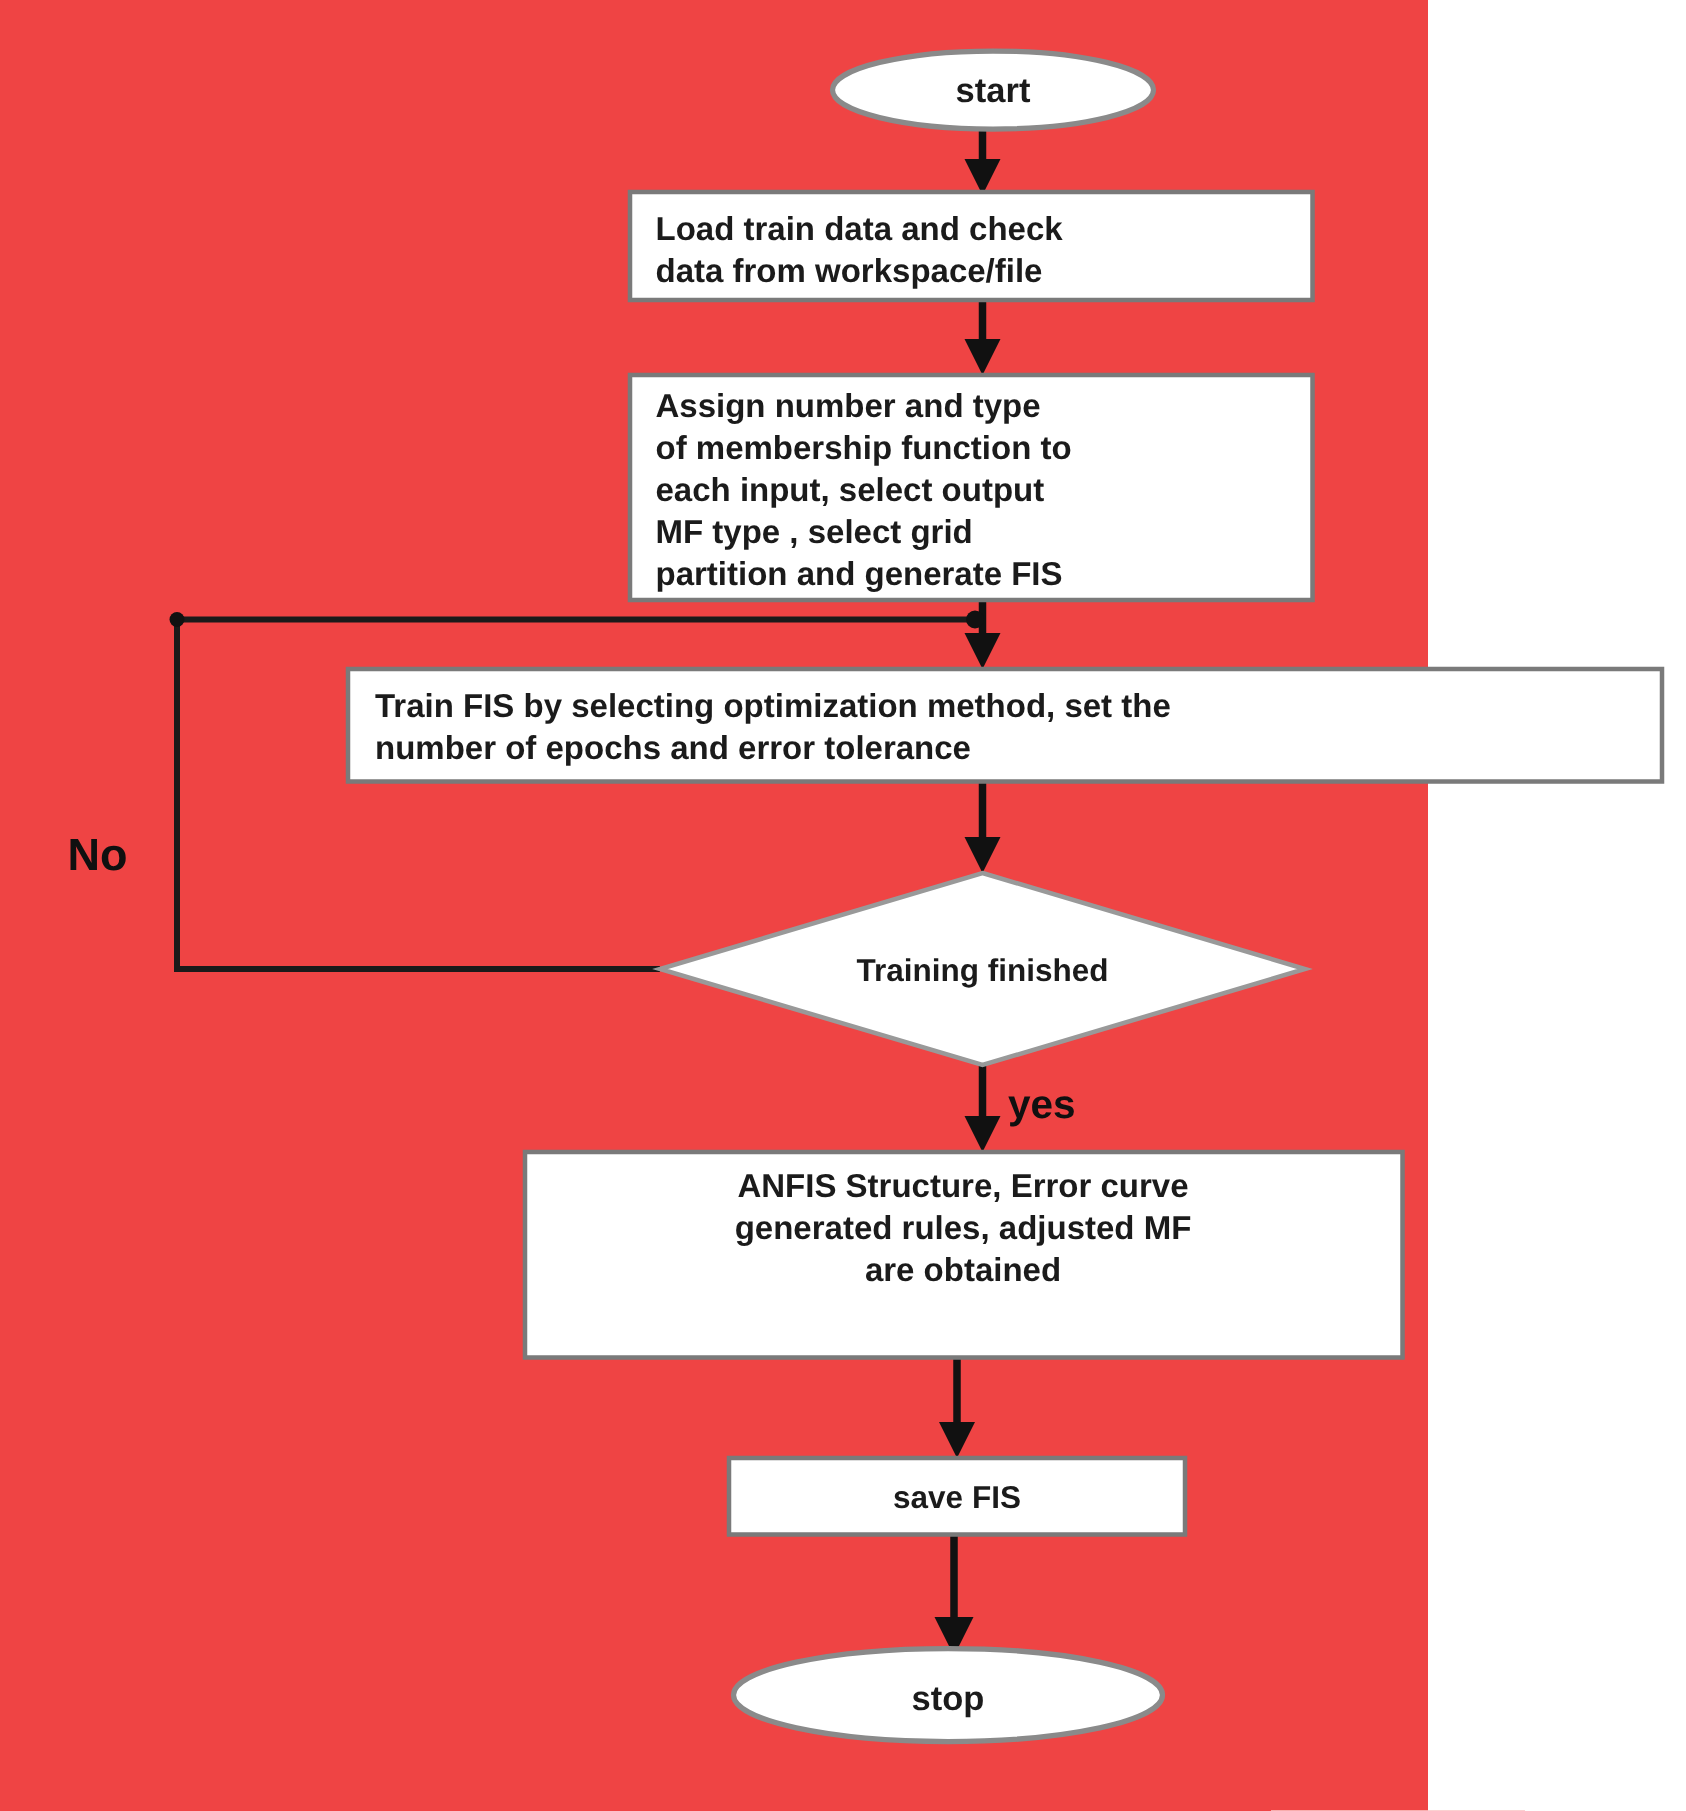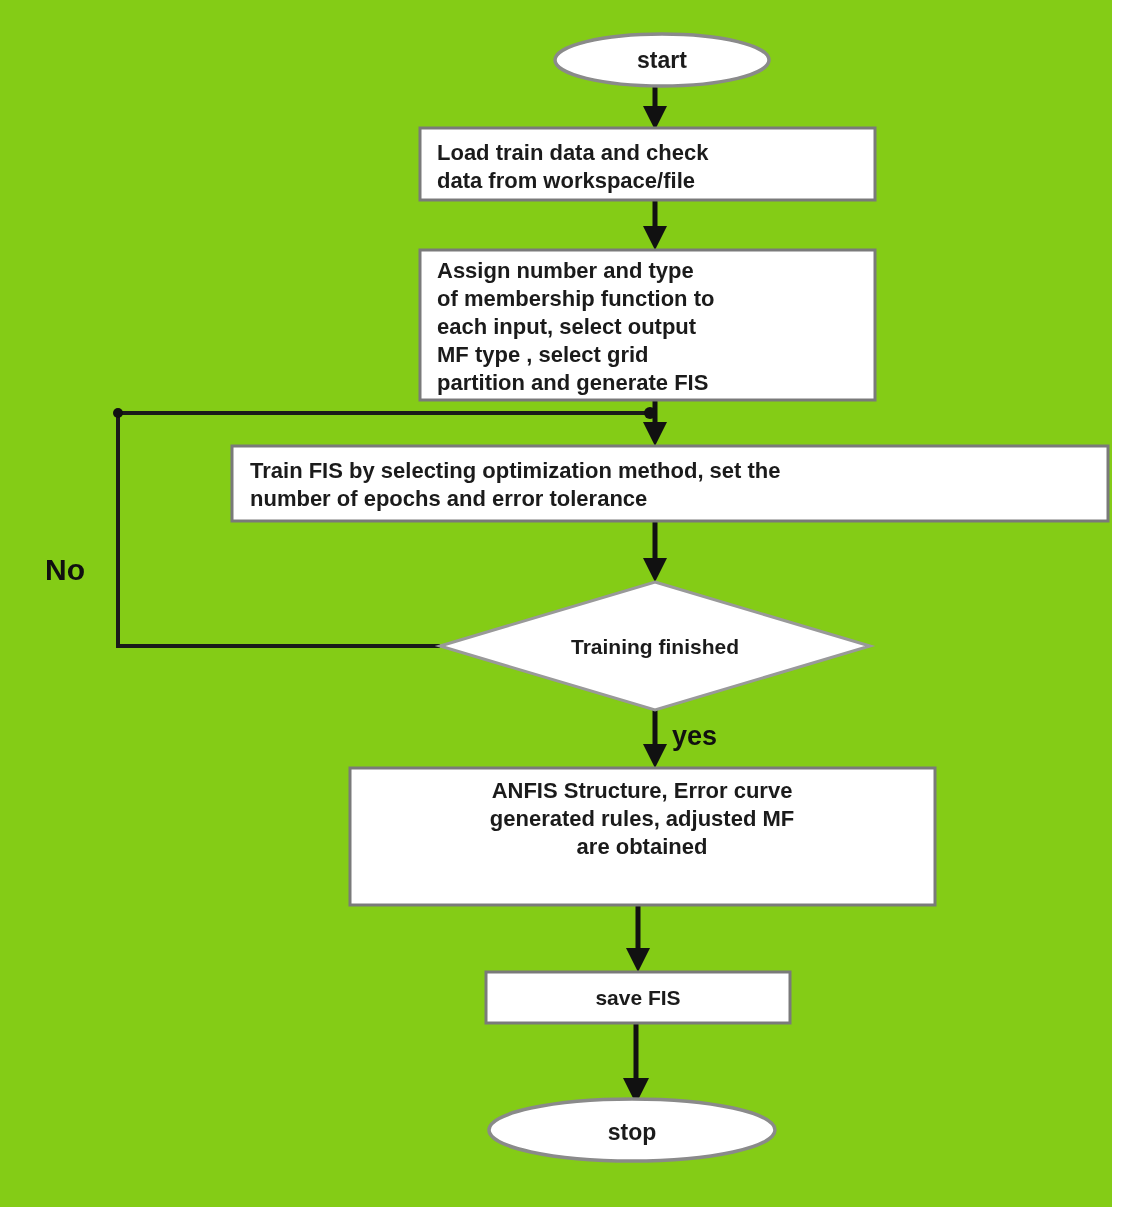--- a/index.html
+++ b/index.html
@@ -8,23 +8,23 @@
     background: #ffffff;
   }
   body {
     width: 1124px;
     height: 1207px;
     font-family: "Liberation Sans", sans-serif;
     overflow: hidden;
   }
   #flowchart-root {
     position: relative;
-    width: 1112px;
+    width: 952px;
     height: 1207px;
-    background: #84cc16;
+    background: #ef4444;
   }
   svg.chart-canvas {
     position: absolute;
     top: 0;
     left: 0;
     width: 1124px;
     height: 1207px;
   }
   .node-shape {
     fill: #ffffff;

